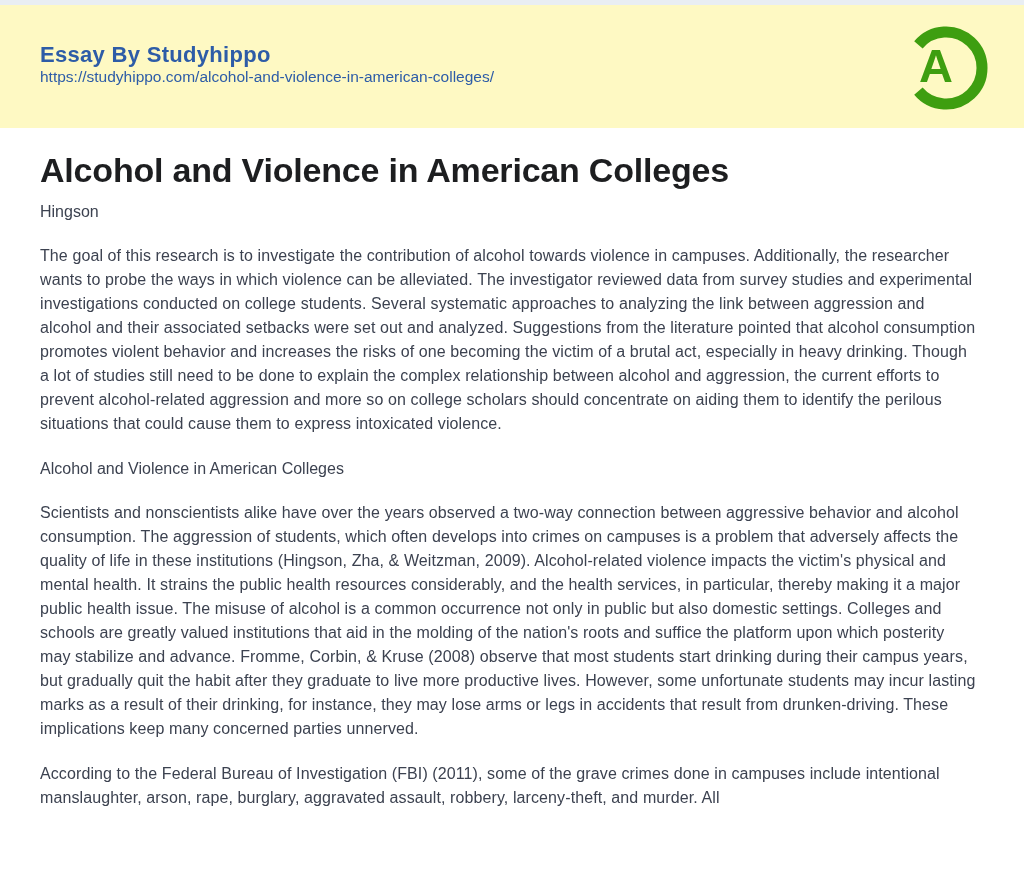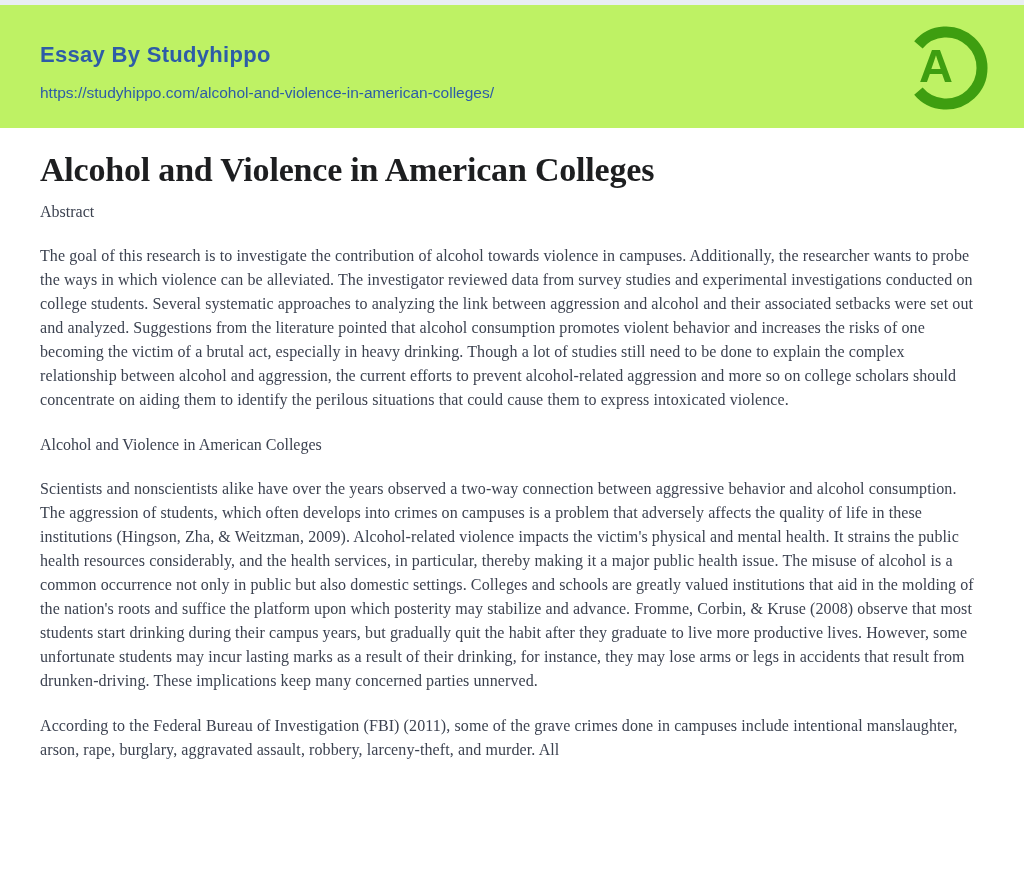--- a/index.html
+++ b/index.html
@@ -12,52 +12,51 @@
     height: 888px;
     overflow: hidden;
     font-family: "Liberation Sans", sans-serif;
     -webkit-font-smoothing: antialiased;
   }
   .top-strip {
     height: 5px;
     background: #e9eef3;
   }
   .header {
-    background: #bef264;
+    background: #fef9c3;
     height: 123px;
     box-sizing: border-box;
     padding: 37px 40px 0 40px;
     position: relative;
   }
   .site-label {
     margin: 0;
     font-size: 22px;
     line-height: 26px;
     font-weight: bold;
     letter-spacing: 0.3px;
     color: #2d5ca7;
   }
   .site-url {
     display: inline-block;
-    margin-top: 16px;
+    margin-top: 0;
     font-size: 15.5px;
     line-height: 18px;
     color: #2d5ca7;
     text-decoration: none;
   }
   .logo {
     position: absolute;
     top: 20px;
     right: 35px;
     width: 86px;
     height: 86px;
   }
   main {
     padding: 0 40px;
-    font-family: Liberation Serif, serif;
   }
   .article-title {
     margin: 23px 0 0 0;
     font-size: 34px;
     line-height: 38px;
     font-weight: bold;
     letter-spacing: -0.2px;
     color: #1d1e20;
   }
   .abstract-label {
@@ -93,21 +92,21 @@
 
   <svg class="logo" viewBox="0 0 86 86">
     <path d="M 15.4 19.9 A 36 36 0 1 1 15.4 66.1" fill="none" stroke="#3e9e10" stroke-width="11" stroke-linecap="butt"></path>
     <text x="33" y="57" text-anchor="middle" font-family="Liberation Sans, sans-serif" font-size="47" font-weight="600" fill="#3e9e10">A</text>
   </svg>
 </header>
 
 <main>
   <h1 class="article-title">Alcohol and Violence in American Colleges</h1>
 
-  <p class="abstract-label">Abstract</p>
+  <p class="abstract-label">Hingson</p>
 
   <p class="body-paragraph">The goal of this research is to investigate the contribution of alcohol towards violence in campuses. Additionally, the researcher wants to probe the ways in which violence can be alleviated. The investigator reviewed data from survey studies and experimental investigations conducted on college students. Several systematic approaches to analyzing the link between aggression and alcohol and their associated setbacks were set out and analyzed. Suggestions from the literature pointed that alcohol consumption promotes violent behavior and increases the risks of one becoming the victim of a brutal act, especially in heavy drinking. Though a lot of studies still need to be done to explain the complex relationship between alcohol and aggression, the current efforts to prevent alcohol-related aggression and more so on college scholars should concentrate on aiding them to identify the perilous situations that could cause them to express intoxicated violence.</p>
 
   <h3 class="section-heading">Alcohol and Violence in American Colleges</h3>
 
   <p class="body-paragraph">Scientists and nonscientists alike have over the years observed a two-way connection between aggressive behavior and alcohol consumption. The aggression of students, which often develops into crimes on campuses is a problem that adversely affects the quality of life in these institutions (Hingson, Zha, &amp; Weitzman, 2009). Alcohol-related violence impacts the victim's physical and mental health. It strains the public health resources considerably, and the health services, in particular, thereby making it a major public health issue. The misuse of alcohol is a common occurrence not only in public but also domestic settings. Colleges and schools are greatly valued institutions that aid in the molding of the nation's roots and suffice the platform upon which posterity may stabilize and advance. Fromme, Corbin, &amp; Kruse (2008) observe that most students start drinking during their campus years, but gradually quit the habit after they graduate to live more productive lives. However, some unfortunate students may incur lasting marks as a result of their drinking, for instance, they may lose arms or legs in accidents that result from drunken-driving. These implications keep many concerned parties unnerved.</p>
 
   <p class="body-paragraph">According to the Federal Bureau of Investigation (FBI) (2011), some of the grave crimes done in campuses include intentional manslaughter, arson, rape, burglary, aggravated assault, robbery, larceny-theft, and murder. All</p>
 </main>
 

